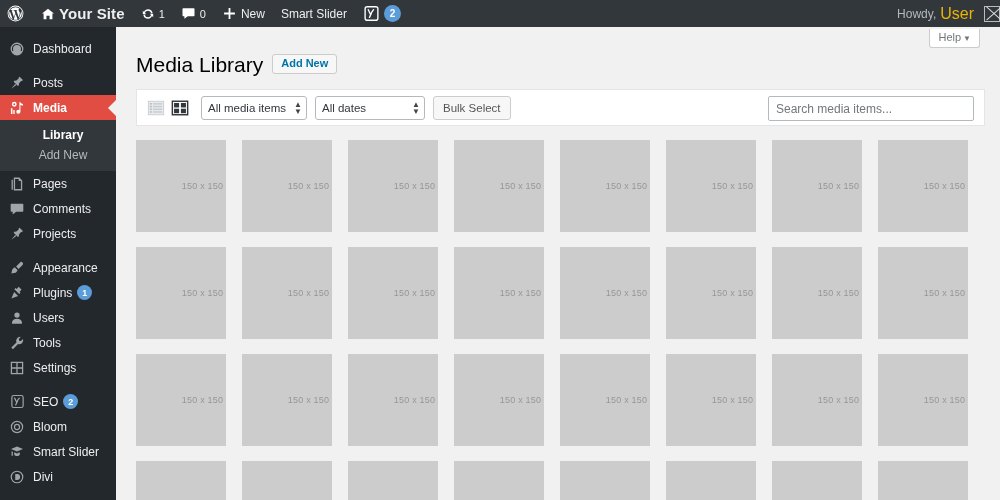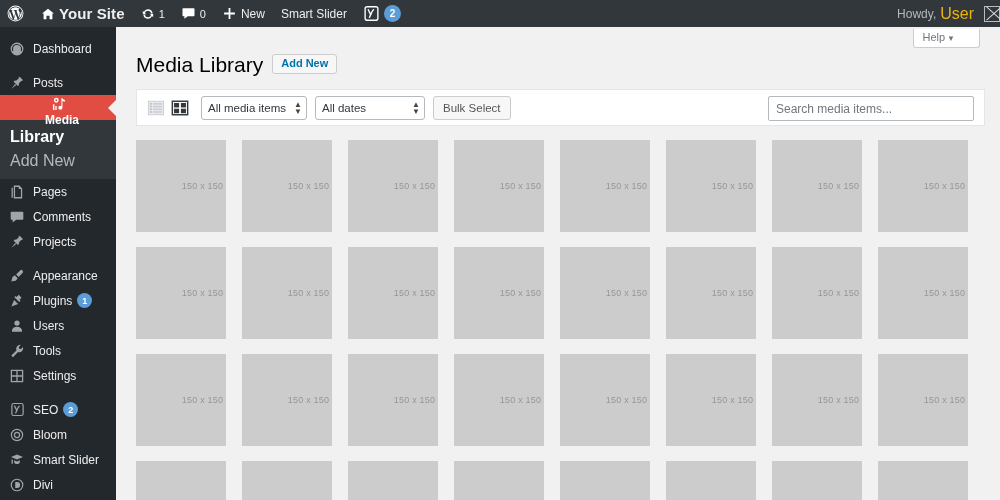--- a/index.html
+++ b/index.html
@@ -72,59 +72,59 @@
   }
   .menu-item .mi-ico {
     width: 18px; height: 18px;
     display: flex; align-items: center; justify-content: center;
     margin-right: 7px; color: #a0a5aa;
     flex: 0 0 18px;
   }
   .menu-item .mi-label { font-size: 12px; white-space: nowrap; }
   .menu-sep { height: 9px; }
   .menu-item.current {
-    background: #e14d43; color: #ffffff; font-weight: 600; flex-direction: column;
+    background: #e14d43; color: #ffffff; font-weight: 600;
   }
   .menu-item.current .mi-ico { color: #ffffff; }
   .menu-item.current::after {
     content: ""; position: absolute; right: 0; top: 50%;
     transform: translateY(-50%);
     border-style: solid; border-width: 8px 8px 8px 0;
     border-color: transparent #f1f1f1 transparent transparent;
   }
   .mi-badge {
     display: inline-flex; align-items: center; justify-content: center;
     min-width: 15px; height: 15px; padding: 0 4px; margin-left: 5px;
     border-radius: 8px; background: #5b9dd9; color: #ffffff;
     font-size: 9px; font-weight: bold;
   }
   .submenu { background: #32373c; padding: 5px 0 6px 0; }
   .submenu-item {
     display: block; padding: 3px 0 3px 10px;
-    font-size: 16px; color: #b4b9be;
+    font-size: 12px; color: #b4b9be; text-align: center;
   }
   .submenu-item.current { color: #ffffff; font-weight: bold; }
   .collapse-item { color: #b4b9be; }
 
   
   #wpbody {
     position: absolute; top: 27px; left: 116px;
     width: 884px; height: 473px;
     background: #f1f1f1;
     overflow: hidden;
   }
   .help-row {
     height: 22px; position: relative;
   }
   .help-tab {
     position: absolute; right: 20px; top: 2px;
     background: #ffffff;
     border: 1px solid #cccccc; border-top: none;
     border-radius: 0 0 3px 3px;
-    padding: 3px 24px 4px 8px;
+    padding: 3px 8px 4px 8px;
     font-size: 11px; color: #72777c;
     line-height: 1;
   }
   .help-tab .caret { font-size: 8px; margin-left: 2px; }
 
   .page-head {
     display: flex; align-items: center; gap: 9px;
     padding: 0 20px; height: 30px;
   }
   .page-title {

